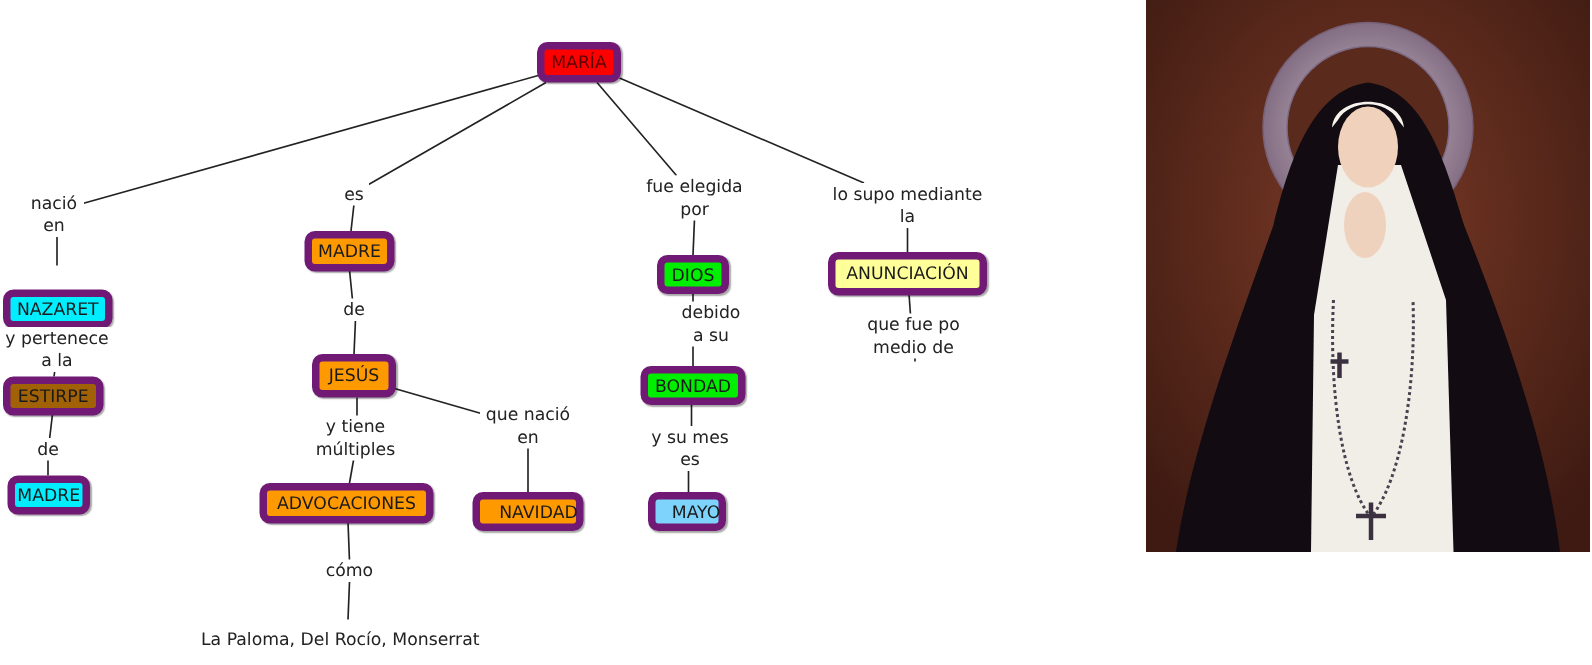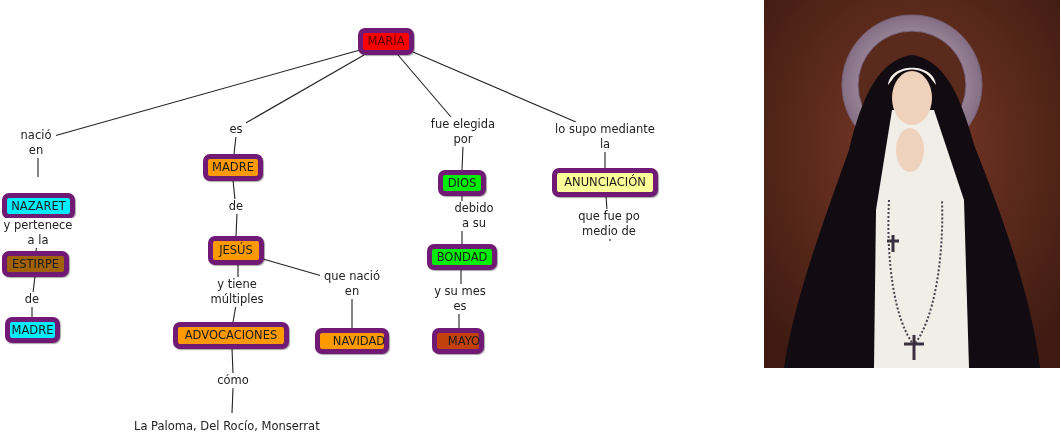--- a/index.html
+++ b/index.html
@@ -57,21 +57,21 @@
   <div class="node" style="left: 2px; top: 251px; width: 67px; height: 26px; background: #a16207;">ESTIRPE</div>
   <div class="node" style="left: 5px; top: 317px; width: 55px; height: 26px; background: rgb(0, 238, 255);">MADRE</div>
 
   <div class="node" style="left: 203px; top: 154px; width: 60px; height: 27px; background: rgb(255, 153, 0);">MADRE</div>
   <div class="node" style="left: 208px; top: 236px; width: 56px; height: 29px; background: rgb(255, 153, 0);">JESÚS</div>
   <div class="node" style="left: 173px; top: 322px; width: 116px; height: 27px; background: rgb(255, 153, 0);">ADVOCACIONES</div>
   <div class="node" style="left: 315px; top: 328px; width: 74px; height: 26px; background: rgb(255, 153, 0); padding-left: 14px;">NAVIDAD</div>
 
   <div class="node" style="left: 438px; top: 170px; width: 48px; height: 26px; background: rgb(0, 238, 0);">DIOS</div>
   <div class="node" style="left: 427px; top: 244px; width: 70px; height: 26px; background: rgb(0, 238, 0);">BONDAD</div>
-  <div class="node" style="left: 432px; top: 328px; width: 52px; height: 26px; background: #c2410c; padding-left: 12px;">MAYO</div>
+  <div class="node" style="left: 432px; top: 328px; width: 52px; height: 26px; background: #7dd3fc; padding-left: 12px;">MAYO</div>
 
   <div class="node" style="left: 552px; top: 168px; width: 106px; height: 29px; background: rgb(255, 255, 153);">ANUNCIACIÓN</div>
 
   <div class="label" style="left:16px;top:128px;width:40px;">nació
 en</div>
   <div class="label" style="left:0px;top:218px;width:76px;">y pertenece
 a la</div>
   <div class="label" style="left:22px;top:292px;width:20px;">de</div>
   <div class="label" style="left:226px;top:122px;width:20px;">es</div>
   <div class="label" style="left:225px;top:199px;width:22px;">de</div>

